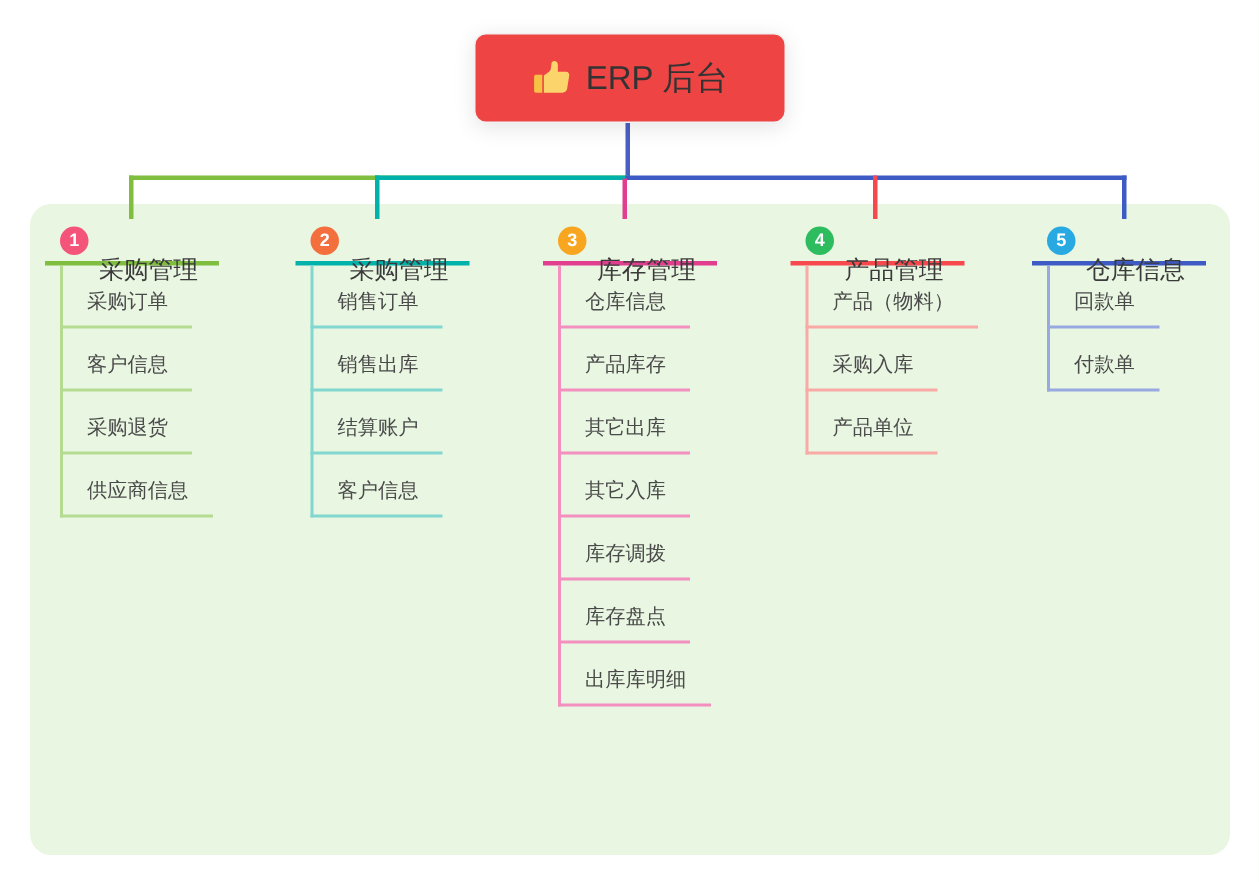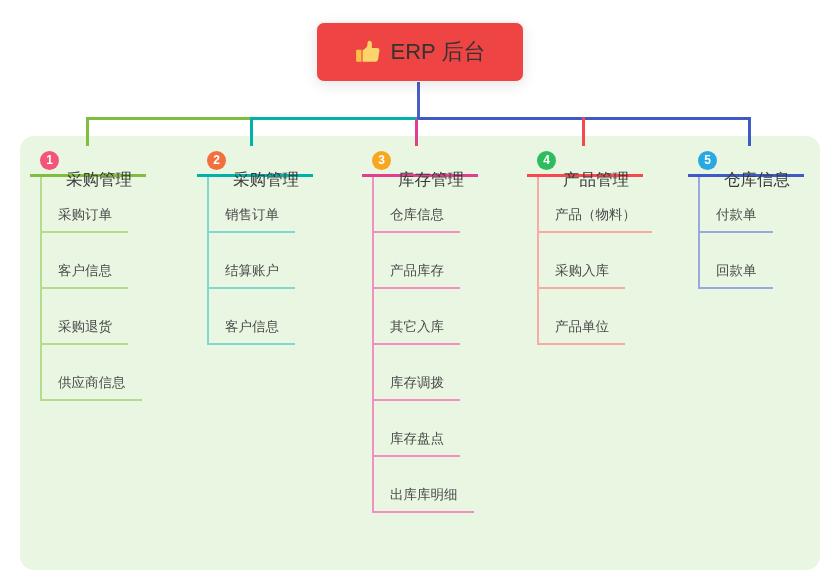--- a/index.html
+++ b/index.html
@@ -32,21 +32,21 @@
   }
   .badge {
     width:19px; height:19px; border-radius:50%; background:var(--badge);
     color:#fff; font-size:12px; font-weight:bold;
     display:inline-flex; align-items:center; justify-content:center; flex:0 0 19px;
   }
   .branch-label { font-size:16.5px; color:#3a3a3a; font-weight:500; white-space:nowrap;margin-top:39px; }
 
   .children { position:relative; }
   .vline { position:absolute; left:10px; top:0; bottom:0; width:2px; background:var(--light); }
-  .child { position:relative; height:56px; }
+  .child { position:relative; height:42px; }
   .child-box {
     position:absolute; left:10px; bottom:0; white-space:nowrap;
     padding:0 16px 7px 18px; border-bottom:2px solid var(--light);
     font-size:13.5px; color:#4a4a4a;
   }
 </style>
 </head>
 <body>
 
 <div class="canvas">
@@ -101,40 +101,46 @@
     <div class="branch-title">
       <span class="badge">2</span>
       <span class="branch-label">采购管理</span>
     </div>
     <div class="children">
       <div class="vline"></div>
       <div class="child">
           <div class="child-box">销售订单</div>
         </div>
       <div class="child">
+          <div class="child-box">销售出库</div>
+        </div>
+      <div class="child">
           <div class="child-box">结算账户</div>
         </div>
       <div class="child">
           <div class="child-box">客户信息</div>
         </div>
     </div>
   </div>
 
   <div class="branch" style="left: 362px; --main: #e23e90; --light: #f490bf; --badge: #f8a61f;">
     <div class="branch-title">
       <span class="badge">3</span>
       <span class="branch-label">库存管理</span>
     </div>
     <div class="children">
       <div class="vline"></div>
       <div class="child">
           <div class="child-box">仓库信息</div>
         </div>
       <div class="child">
           <div class="child-box">产品库存</div>
+        </div>
+      <div class="child">
+          <div class="child-box">其它出库</div>
         </div>
       <div class="child">
           <div class="child-box">其它入库</div>
         </div>
       <div class="child">
           <div class="child-box">库存调拨</div>
         </div>
       <div class="child">
           <div class="child-box">库存盘点</div>
         </div>
@@ -164,21 +170,21 @@
   </div>
 
   <div class="branch" style="left: 688px; --main: #3e5ac4; --light: #97a9e0; --badge: #29a9e1;">
     <div class="branch-title">
       <span class="badge">5</span>
       <span class="branch-label">仓库信息</span>
     </div>
     <div class="children">
       <div class="vline"></div>
       <div class="child">
-          <div class="child-box">付款单</div>
+          <div class="child-box">回款单</div>
         </div>
       <div class="child">
-          <div class="child-box">回款单</div>
+          <div class="child-box">付款单</div>
         </div>
     </div>
   </div>
 
 </div>
 
 </body></html>

